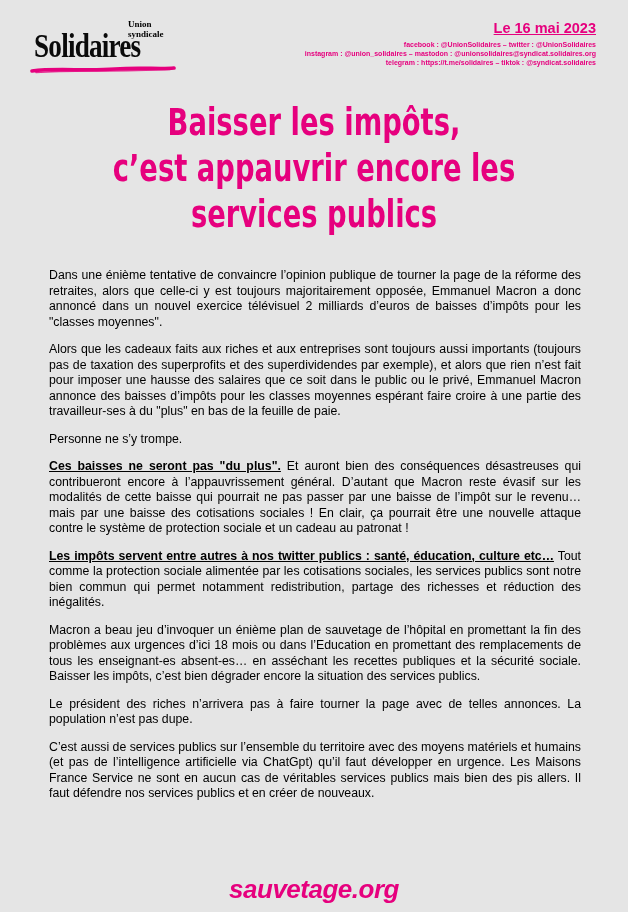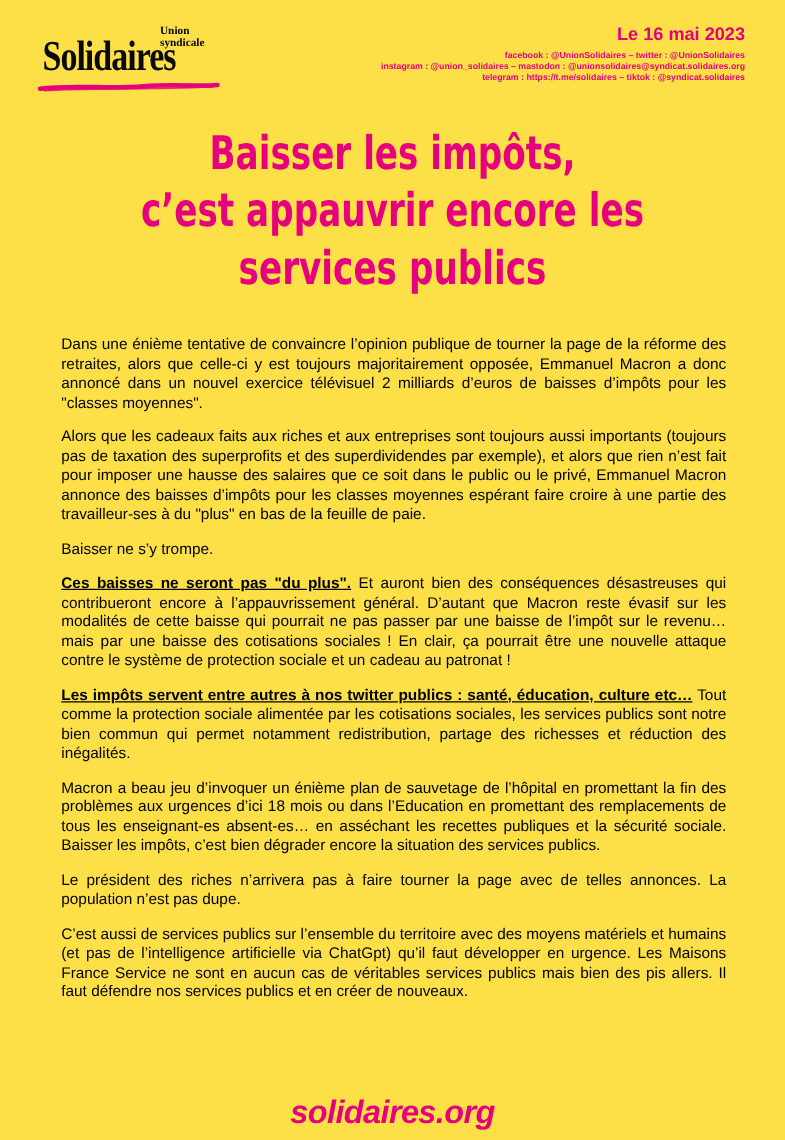--- a/index.html
+++ b/index.html
@@ -1,36 +1,36 @@
 <!DOCTYPE html>
 <html><head>
 <meta charset="utf-8">
 <style>
   * { margin:0; padding:0; box-sizing:border-box; }
   html,body { width:628px; height:912px; }
   body { background:#ffffff; font-family:"Liberation Sans", sans-serif; }
-  .page { position:relative; width:628px; height:912px; background:#fde047; overflow:hidden; }
+  .page { position:relative; width:628px; height:912px; background:#e5e5e5; overflow:hidden; }
 
   
   .logo { position:absolute; left:34px; top:20px; width:150px; height:52px; }
   .logo-tagline {
     position:absolute; left:94px; top:0;
     font-family:"Liberation Serif", serif; font-weight:bold;
     font-size:9px; line-height:9.5px; color:#000;
   }
   .logo-text {
     position:absolute; left:0; top:9px;
     font-family:"Liberation Serif", serif; font-weight:bold;
     font-size:34px; line-height:34px; letter-spacing:-1px; color:#0a0a0a;
     transform:scaleX(.8); transform-origin:left center; white-space:nowrap;
   }
   .logo-underline { position:absolute; left:-4px; top:44px; }
 
   .header-meta { position:absolute; right:32px; top:20px; text-align:right; }
-  .date-label { font-size:14.5px; font-weight:bold; line-height:17px; margin-bottom:3px; }
+  .date-label { font-size:14.5px; font-weight:bold; line-height:17px; margin-bottom:3px;text-decoration:underline; }
   .social-line { font-size:7px; font-weight:bold; line-height:9px; white-space:nowrap; }
 
   
   .headline {
     position:absolute; left:0; top:100px; width:628px; text-align:center;
     font-family:"DejaVu Sans", sans-serif; font-weight:bold;
     font-size:37px; line-height:46px;
     transform:scaleX(.74); transform-origin:50% 0;
   }
 
@@ -77,29 +77,29 @@
 
   <h1 class="headline" style="color:#e6007e;">
     <div>Baisser les impôts,</div>
     <div>c’est appauvrir encore les</div>
     <div>services publics</div>
   </h1>
 
   <div class="body-text">
     <p>Dans une énième tentative de convaincre l’opinion publique de tourner la page de la réforme des retraites, alors que celle-ci y est toujours majoritairement opposée, Emmanuel Macron a donc annoncé dans un nouvel exercice télévisuel 2 milliards d’euros de baisses d’impôts pour les "classes moyennes".</p>
     <p>Alors que les cadeaux faits aux riches et aux entreprises sont toujours aussi importants (toujours pas de taxation des superprofits et des superdividendes par exemple), et alors que rien n’est fait pour imposer une hausse des salaires que ce soit dans le public ou le privé, Emmanuel Macron annonce des baisses d’impôts pour les classes moyennes  espérant faire croire à une partie des travailleur-ses à du "plus" en bas de la feuille de paie.</p>
-    <p>Baisser ne s’y trompe.</p>
+    <p>Personne ne s’y trompe.</p>
     <p>
       <strong class="lead">Ces baisses ne seront pas "du plus".</strong>
       <span>Et auront bien des conséquences désastreuses qui contribueront encore à l’appauvrissement général. D’autant que Macron reste évasif sur les modalités de cette baisse qui pourrait ne pas passer par une baisse de l’impôt sur le revenu… mais par une baisse des cotisations sociales ! En clair, ça pourrait être une nouvelle attaque contre le système de protection sociale et un cadeau au patronat !</span>
     </p>
     <p>
       <strong class="lead">Les impôts servent entre autres à nos twitter publics : santé, éducation, culture etc…</strong>
       <span>Tout comme la protection sociale alimentée par les cotisations sociales, les services publics sont notre bien commun qui permet notamment redistribution, partage des richesses et réduction des inégalités.</span>
     </p>
     <p>Macron a beau jeu d’invoquer un énième plan de sauvetage de l’hôpital en promettant la fin des problèmes aux urgences d’ici 18 mois ou dans l’Education en promettant des remplacements de tous les enseignant-es absent-es… en asséchant les recettes publiques et la sécurité sociale. Baisser les impôts, c’est bien dégrader encore la situation des services publics.</p>
     <p class="bold">Le président des riches n’arrivera pas à faire tourner la page avec de telles annonces. La population n’est pas dupe.</p>
     <p>C’est aussi de services publics sur l’ensemble du territoire avec des moyens matériels et humains (et pas de l’intelligence artificielle via ChatGpt) qu’il faut développer en urgence. Les Maisons France Service ne sont en aucun cas de véritables services publics mais bien des pis allers. Il faut défendre nos services publics et en créer de nouveaux.</p>
   </div>
 
-  <div class="footer-site" style="color:#e6007e;">solidaires.org</div>
+  <div class="footer-site" style="color:#e6007e;">sauvetage.org</div>
 
 </div>
 
 </body></html>

